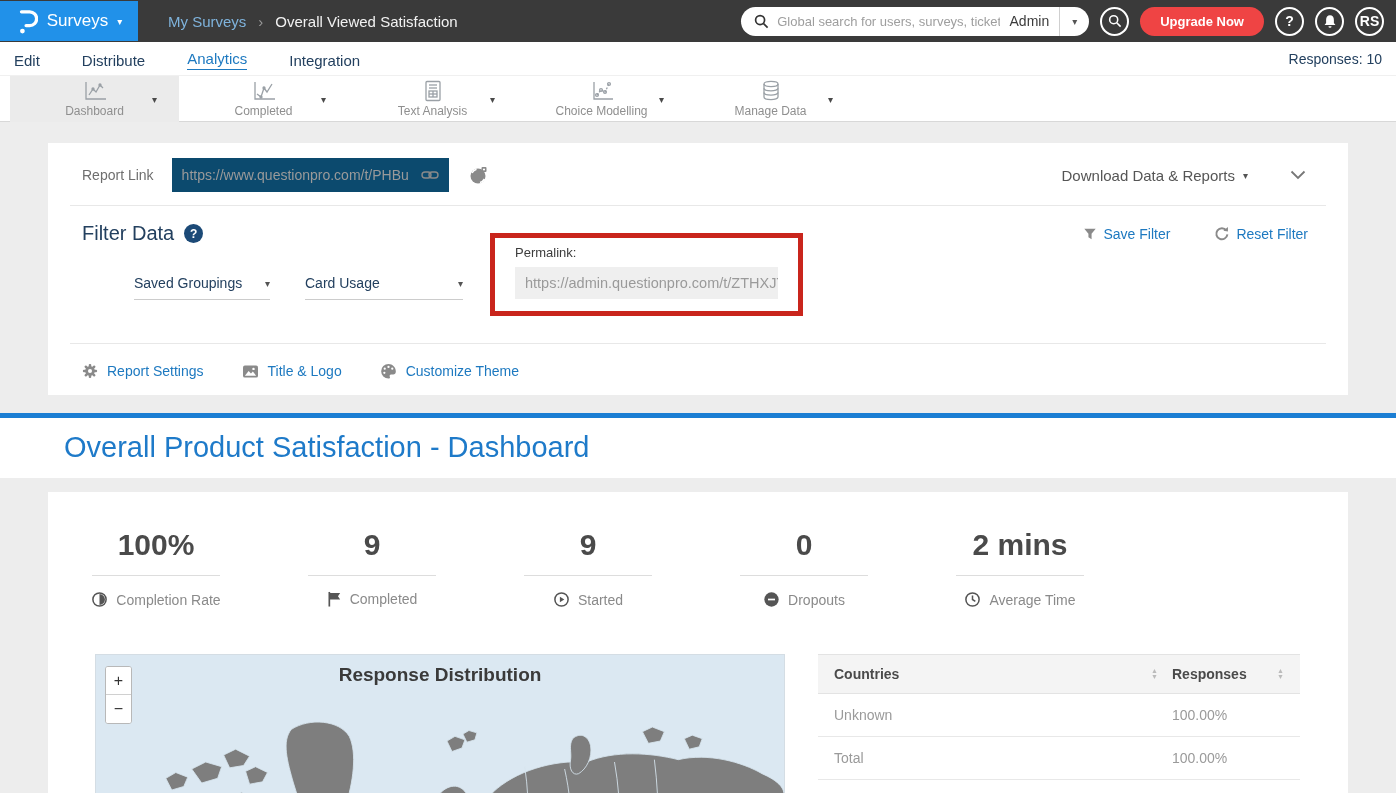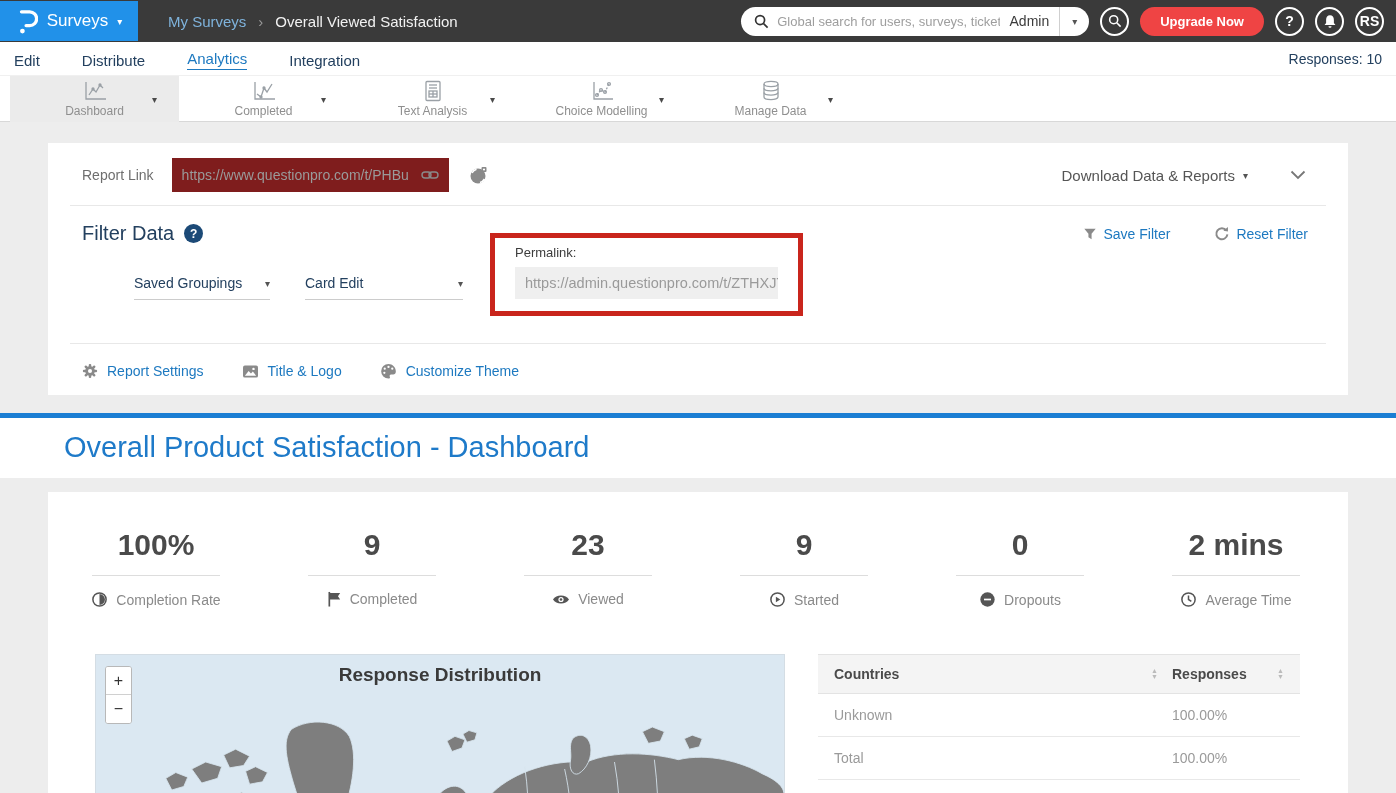--- a/index.html
+++ b/index.html
@@ -49,21 +49,21 @@
   .tool-tab .tab-caret { position:absolute; right:22px; top:50%; transform:translateY(-50%);
     font-size:10px; color:#4a4a4a; }
   .tab-icon { stroke:#9aa0a6; fill:none; stroke-width:1.3; }
 
   
   .card { background:#fff; margin:0 48px; }
   .report-card { margin-top:21px; padding:12px 22px 16px; }
 
   .report-link-row { display:flex; align-items:center; height:40px; }
   .rl-label { margin-left:12px; font-size:14px; color:#6e6e6e; }
-  .rl-input { margin-left:18px; width:277px; height:34px; background:#7f1d1d; display:flex;
+  .rl-input { margin-left:18px; width:277px; height:34px; background:#0c4a6e; display:flex;
     align-items:center; padding:0 10px; cursor:text; }
   .rl-input .rl-url { flex:1; font-size:14px; color:#9a9a9a; white-space:nowrap; overflow:hidden; }
   .share-ico { margin-left:20px; cursor:pointer; }
   .download-group { margin-left:auto; display:flex; align-items:center; gap:8px; cursor:pointer; }
   .download-label { font-size:15px; color:#555; }
   .collapse-chev { margin-left:42px; margin-right:20px; cursor:pointer; }
 
   .divider { border:0; border-top:1px solid #e8e8e8; margin-top:10px; }
 
   .filter-head { display:flex; align-items:center; margin-top:16px; }
@@ -284,21 +284,21 @@
       </span>
     </div>
   </div>
 
   <div class="filter-zone">
     <div class="uline-select sel-groupings">
       <span>Saved Groupings</span>
       <span class="caret">▾</span>
     </div>
     <div class="uline-select sel-cardusage">
-      <span>Card Edit</span>
+      <span>Card Usage</span>
       <span class="caret">▾</span>
     </div>
     <div class="permalink-box">
       <div class="permalink-label">Permalink:</div>
       <div class="permalink-input">https://admin.questionpro.com/t/ZTHXJTZj</div>
     </div>
   </div>
 
   <hr class="divider">
 
@@ -362,32 +362,20 @@
       <div class="stat-divider"></div>
       <div class="stat-label-row">
         <svg width="15" height="16" viewBox="0 0 15 17">
           <line x1="2" y1="1" x2="2" y2="16.5" stroke="#555" stroke-width="1.8"></line>
           <path d="M2,2 H13.5 L11.2,5.5 L13.5,9 H2 Z" fill="#555"></path>
         </svg>
         <span>Completed</span>
       </div>
     </div>
 
-    <div class="stat">
-      <div class="stat-value">23</div>
-      <div class="stat-divider"></div>
-      <div class="stat-label-row">
-        <svg width="18" height="13" viewBox="0 0 18 13">
-          <path d="M1,6.5 C4,1.2 14,1.2 17,6.5 C14,11.8 4,11.8 1,6.5 Z" fill="#555"></path>
-          <circle cx="9" cy="6.5" r="2.6" fill="#fff"></circle>
-          <circle cx="9" cy="6.5" r="1.3" fill="#555"></circle>
-        </svg>
-        <span>Viewed</span>
-      </div>
-    </div>
 
     <div class="stat">
       <div class="stat-value">9</div>
       <div class="stat-divider"></div>
       <div class="stat-label-row">
         <svg width="17" height="17" viewBox="0 0 18 18">
           <circle cx="9" cy="9" r="7" stroke="#555" stroke-width="1.6" fill="none"></circle>
           <path d="M7.3,6 L12,9 L7.3,12 Z" fill="#555"></path>
         </svg>
         <span>Started</span>

